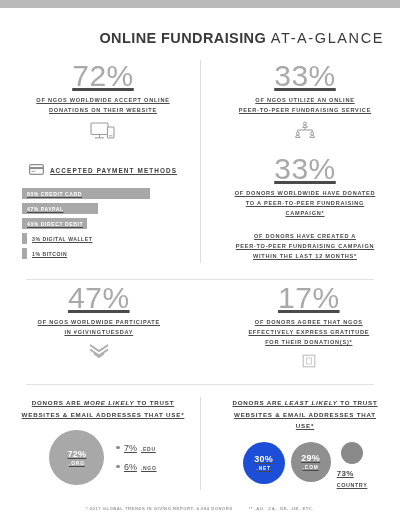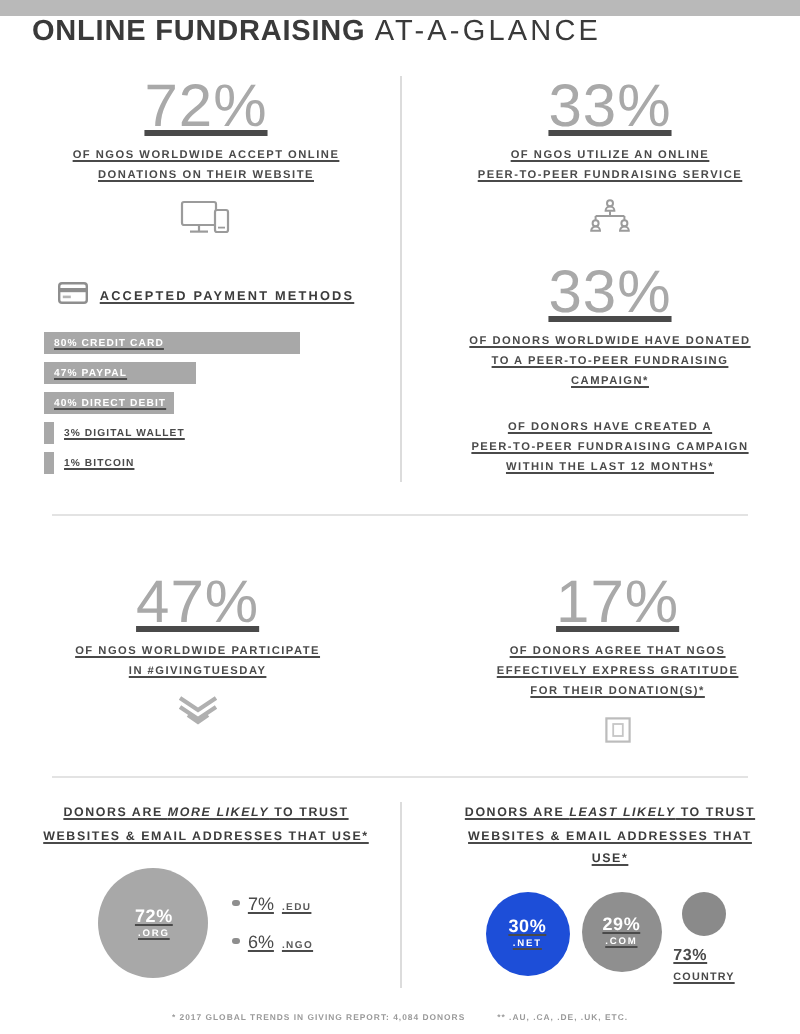--- a/index.html
+++ b/index.html
@@ -9,21 +9,22 @@
     font-family:"Liberation Sans", sans-serif;
     color:#4a4a4a;
     overflow:hidden;
     position:relative;
   }
   .topbar{height:8px;background:#b9b9b9;width:100%;}
   .page{padding:0 16px;box-sizing:border-box;}
 
   
   .title{
-    text-align:left;
+    text-align:right;
+    margin-top:22px;
     font-size:14.5px;
     letter-spacing:.6px;
     color:#3a3a3a;
     white-space:nowrap;
   }
   .title .b{font-weight:bold;letter-spacing:.4px;}
   .title .l{font-weight:400;letter-spacing:1.6px;}
 
   
   .row{display:flex;width:100%;box-sizing:border-box;}
@@ -230,21 +231,21 @@
           <div>OF DONORS HAVE CREATED A</div>
           <div>PEER-TO-PEER FUNDRAISING CAMPAIGN</div>
           <div>WITHIN THE LAST 12 MONTHS*</div>
         </div>
       </div>
     </div>
   </div>
 
   <div class="hdiv" style="margin-top:16px;"></div>
 
-  <div class="row" style="margin-top:28px;gap:16px;">
+  <div class="row" style="margin-top:2px;gap:16px;">
     <div class="col left">
       <div class="stat">
         <div class="bignum">47%</div>
         <div class="caption">
           <div>OF NGOs WORLDWIDE PARTICIPATE</div>
           <div>IN #GIVINGTUESDAY</div>
         </div>
         <div class="icon-wrap">
           <svg width="22" height="16" viewBox="0 0 22 16">
             <path d="M2 2 L11 8 L20 2" fill="none" stroke="#b0b0b0" stroke-width="2.1"></path>

